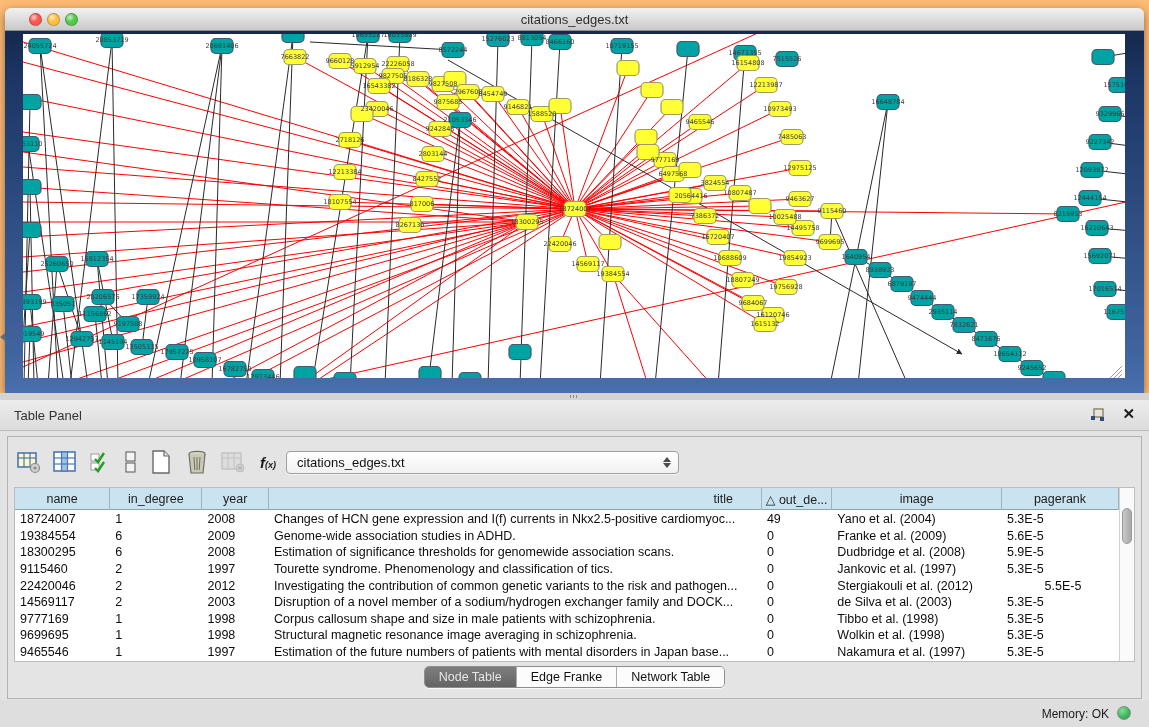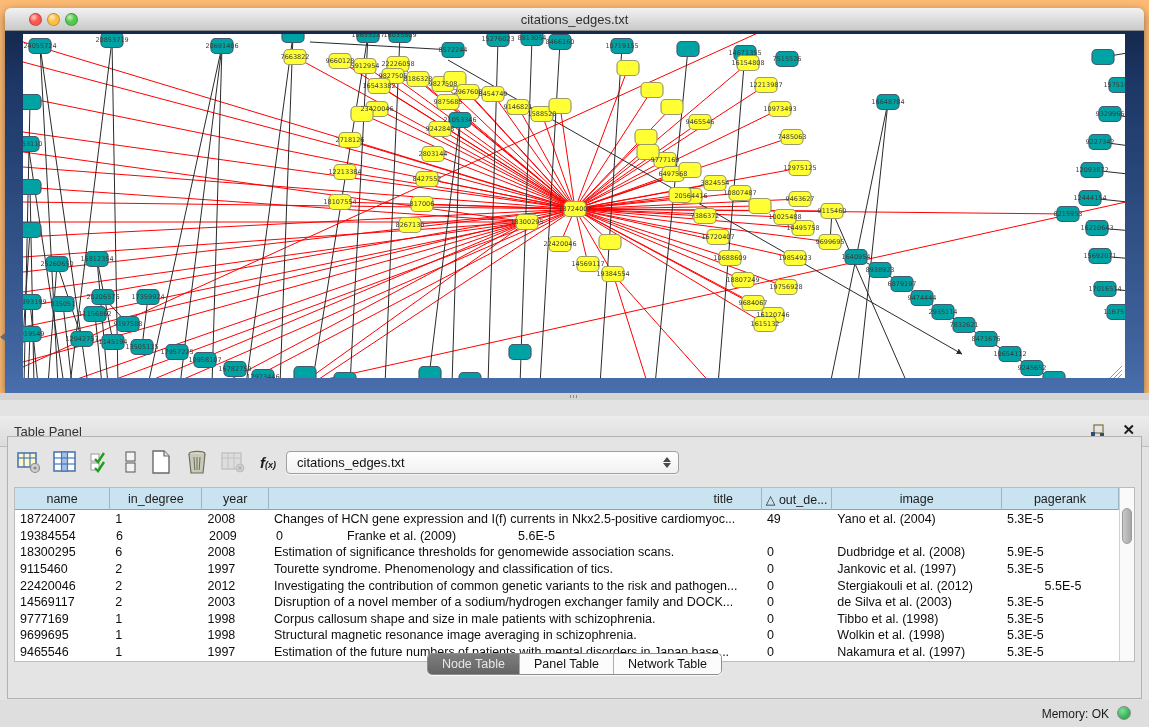--- a/index.html
+++ b/index.html
@@ -27,21 +27,21 @@
   
   #divider { position:absolute; left:0; top:393px; width:100%; height:7px; background:#d4d4d4; }
   #divider .grip { position:absolute; left:570px; top:2px; width:9px; height:3px;
                    background:repeating-linear-gradient(90deg,#8a8a8a 0 1px,transparent 1px 3px); }
   #left-collapse { position:absolute; left:0px; top:333px; width:0; height:0;
                    border-top:4px solid transparent; border-bottom:4px solid transparent;
                    border-right:5px solid #6b6b6b; }
 
   
   #table-panel { position:absolute; left:0; top:400px; width:100%; height:300px; background:#e3e3e3; }
-  #panel-header { position:absolute; left:0; top:16px; width:100%; height:31px;
+  #panel-header { position:absolute; left:0; top:0; width:100%; height:31px;
                   background:linear-gradient(#ececec,#dcdcdc); border-bottom:1px solid #bdbdbd; }
   #panel-title { position:absolute; left:14px; top:8px; font-size:13px; color:#333; }
   #panel-float { position:absolute; right:44px; top:8px; width:15px; height:14px; cursor:default; }
   #panel-close { position:absolute; right:14px; top:5px; font-size:15px; font-weight:bold; color:#1c1c1c; cursor:default; }
 
   #panel-body { position:absolute; left:7px; right:7px; top:36px; height:263px;
                 background:#e4e4e4; border:1px solid #b2b2b2; }
   #toolbar { position:absolute; left:6px; top:6px; right:6px; height:38px; display:flex; align-items:center; }
   .tb-icon { width:30px; height:30px; display:flex; align-items:center; justify-content:center; margin-right:6px; }
   .tb-icon svg { display:block; }
@@ -66,21 +66,21 @@
            justify-content:center; border-right:1px solid #9db6c4; overflow:hidden; white-space:nowrap; }
   .hcell.right { justify-content:flex-end; padding-right:28px; }
   #grid-rows { position:absolute; left:0; top:23px; right:15px; bottom:0; }
   .trow { display:flex; height:16.6px; align-items:center; }
   .tcell { font-size:12.5px; color:#0d0d0d; padding-left:5px; white-space:nowrap; overflow:hidden; }
   #vscroll { position:absolute; right:0; top:0; width:15px; bottom:0; background:#fafafa; border-left:1px solid #d0d0d0; }
   #vthumb { position:absolute; left:2px; top:20px; width:10px; height:36px; border-radius:6px;
             background:linear-gradient(90deg,#c9c9c9,#a8a8a8); border:1px solid #9a9a9a; }
 
   
-  #tab-strip { position:absolute; left:0; right:0; bottom:21px; height:24px; display:flex; justify-content:center; }
+  #tab-strip { position:absolute; left:0; right:0; bottom:8px; height:24px; display:flex; justify-content:center; }
   #tabs { display:flex; border:1px solid #8d8d8d; border-radius:5px; overflow:hidden; height:22px;
           box-shadow:0 1px 1px rgba(255,255,255,.8); }
   .tab { font-size:12.5px; padding:0 14px; display:flex; align-items:center; background:#fcfcfc;
          color:#111; border-right:1px solid #adadad; }
   .tab:last-child { border-right:none; }
   .tab.selected { background:linear-gradient(#7e7e7e,#646464); color:#e6e6e6; }
 
   
   #status-bar { position:absolute; left:0; bottom:0; width:100%; height:27px; background:#dedede; }
   #memory-label { position:absolute; right:40px; top:7px; font-size:12px; color:#1c1c1c; }
@@ -606,20 +606,21 @@
               <div class="tcell" style="width: 67px;">2008</div>
               <div class="tcell" style="width: 497px;">Changes of HCN gene expression and I(f) currents in Nkx2.5-positive cardiomyoc...</div>
               <div class="tcell" style="width: 71px;">49</div>
               <div class="tcell" style="width: 171px;">Yano et al. (2004)</div>
               <div class="tcell" style="width: 118px;">5.3E-5</div>
             </div>
             <div class="trow">
               <div class="tcell" style="width: 96px;">19384554</div>
               <div class="tcell" style="width: 93px;">6</div>
               <div class="tcell" style="width: 67px;">2009</div>
+              <div class="tcell" style="width: 497px;">Genome-wide association studies in ADHD.</div>
               <div class="tcell" style="width: 71px;">0</div>
               <div class="tcell" style="width: 171px;">Franke et al. (2009)</div>
               <div class="tcell" style="width: 118px;">5.6E-5</div>
             </div>
             <div class="trow">
               <div class="tcell" style="width: 96px;">18300295</div>
               <div class="tcell" style="width: 93px;">6</div>
               <div class="tcell" style="width: 67px;">2008</div>
               <div class="tcell" style="width: 497px;">Estimation of significance thresholds for genomewide association scans.</div>
               <div class="tcell" style="width: 71px;">0</div>
@@ -691,21 +692,21 @@
             </div>
           </div>
         <div id="vscroll">
           <div id="vthumb"></div>
         </div>
       </div>
 
       <div id="tab-strip">
         <div id="tabs">
             <div class="tab selected">Node Table</div>
-            <div class="tab">Panel Table</div>
+            <div class="tab">Edge Franke</div>
             <div class="tab">Network Table</div>
           </div>
       </div>
     </div>
   </div>
 
   <div id="status-bar">
     <span id="memory-label">Memory: OK</span>
     <span id="memory-dot"></span>
   </div>

